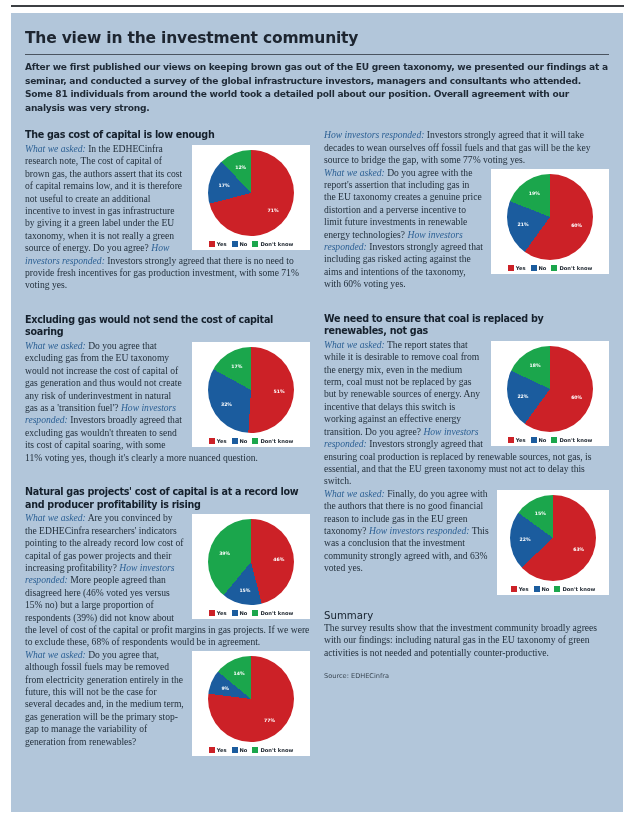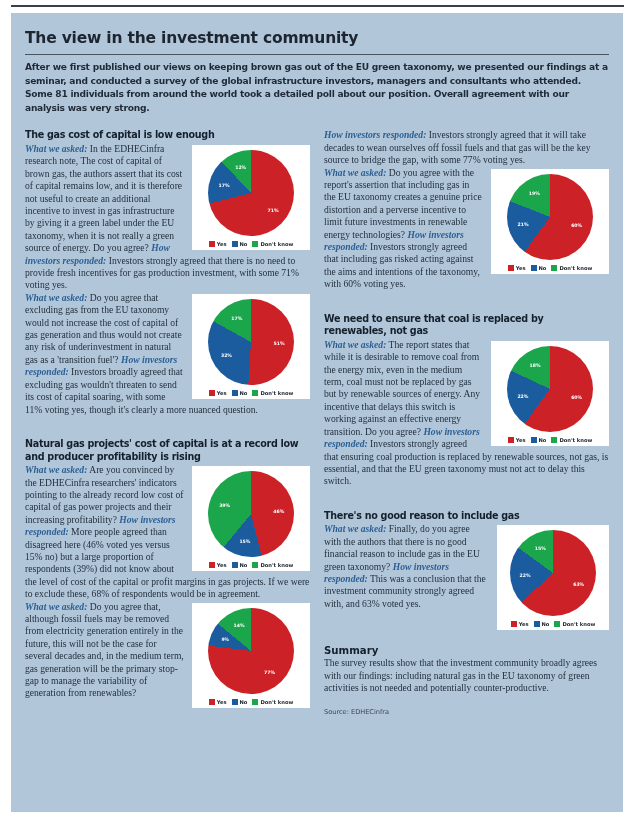--- a/index.html
+++ b/index.html
@@ -63,21 +63,21 @@
   .col .sec-title:first-child { margin-top: 0; }
   .body-text {
     font-size: 9.6px;
     line-height: 12.4px;
     color: #23303c;
     text-align: left;
   }
   .lede {
     font-style: italic;
     color: #2b5f93;
-    font-weight: bold;
+    font-weight: normal;
   }
   .block { overflow: hidden; }
   .chart-box {
     float: right;
     width: 118px;
     background: #ffffff;
     padding: 5px 4px 3px 4px;
     margin: 2px 0 3px 8px;
   }
   .chart-box.chart-narrow { width: 112px; }
@@ -109,21 +109,21 @@
     margin-top: 5px;
     font-family: "DejaVu Sans", sans-serif;
     font-size: 5.2px;
     color: #222a33;
     font-weight: bold;
   }
   .legend .item { display: flex; align-items: center; gap: 2px; }
   .legend .sw { width: 6px; height: 6px; display: inline-block; }
   .summary-title {
     font-family: "DejaVu Sans", sans-serif;
-    font-weight: bold;
+    font-weight: normal;
     font-size: 10.2px;
     color: #15202c;
     margin: 12px 0 1px 0;
   }
   .source {
     font-family: "DejaVu Sans", sans-serif;
     font-size: 6.6px;
     color: #3a4652;
     margin-top: 13px;
   }
@@ -171,20 +171,21 @@
         </div>
         <div class="body-text">
           <span class="lede">What we asked:</span>
           <span>In the EDHECinfra research note, The cost of capital of brown gas, the authors assert that its cost of capital remains low, and it is therefore not useful to create an additional incentive to invest in gas infrastructure by giving it a green label under the EU taxonomy, when it is not really a green source of energy. Do you agree?</span>
           <span class="lede">How investors responded:</span>
           <span>Investors strongly agreed that there is no need to provide fresh incentives for gas production investment, with some 71% voting yes.</span>
         </div>
         <div class="clear"></div>
       </div>
 
+      <div class="sec-title">Excluding gas would not send the cost of capital soaring</div>
       <div class="block">
         <div class="chart-box">
           <div class="pie-wrap">
               <div class="pie" style="background: conic-gradient(rgb(204, 33, 39) 0deg, rgb(204, 33, 39) 183.6deg, rgb(27, 92, 158) 183.6deg, rgb(27, 92, 158) 298.8deg, rgb(27, 166, 76) 298.8deg, rgb(27, 166, 76) 360deg);">
                 <span class="lbl" style="left: 82.5421%; top: 51.0227%;">51%</span>
                 <span class="lbl" style="left: 21.4691%; top: 65.685%;">32%</span>
                 <span class="lbl" style="left: 33.4266%; top: 21.9758%;">17%</span>
               </div>
             </div>
           <div class="legend">
@@ -345,21 +346,20 @@
         </div>
         <div class="body-text">
           <span class="lede">What we asked:</span>
           <span>The report states that while it is desirable to remove coal from the energy mix, even in the medium term, coal must not be replaced by gas but by renewable sources of energy. Any incentive that delays this switch is working against an effective energy transition. Do you agree?</span>
           <span class="lede">How investors responded:</span>
           <span>Investors strongly agreed that ensuring coal production is replaced by renewable sources, not gas, is essential, and that the EU green taxonomy must not act to delay this switch.</span>
         </div>
         <div class="clear"></div>
       </div>
 
-      <div class="sec-title">There's no good reason to include gas</div>
       <div class="block">
         <div class="chart-box chart-narrow">
           <div class="pie-wrap">
               <div class="pie" style="background: conic-gradient(rgb(204, 33, 39) 0deg, rgb(204, 33, 39) 226.8deg, rgb(27, 92, 158) 226.8deg, rgb(27, 92, 158) 306deg, rgb(27, 166, 76) 306deg, rgb(27, 166, 76) 360deg);">
                 <span class="lbl" style="left: 79.8804%; top: 62.9304%;">63%</span>
                 <span class="lbl" style="left: 17.5061%; top: 52.0443%;">22%</span>
                 <span class="lbl" style="left: 35.2189%; top: 20.9905%;">15%</span>
               </div>
             </div>
           <div class="legend">

